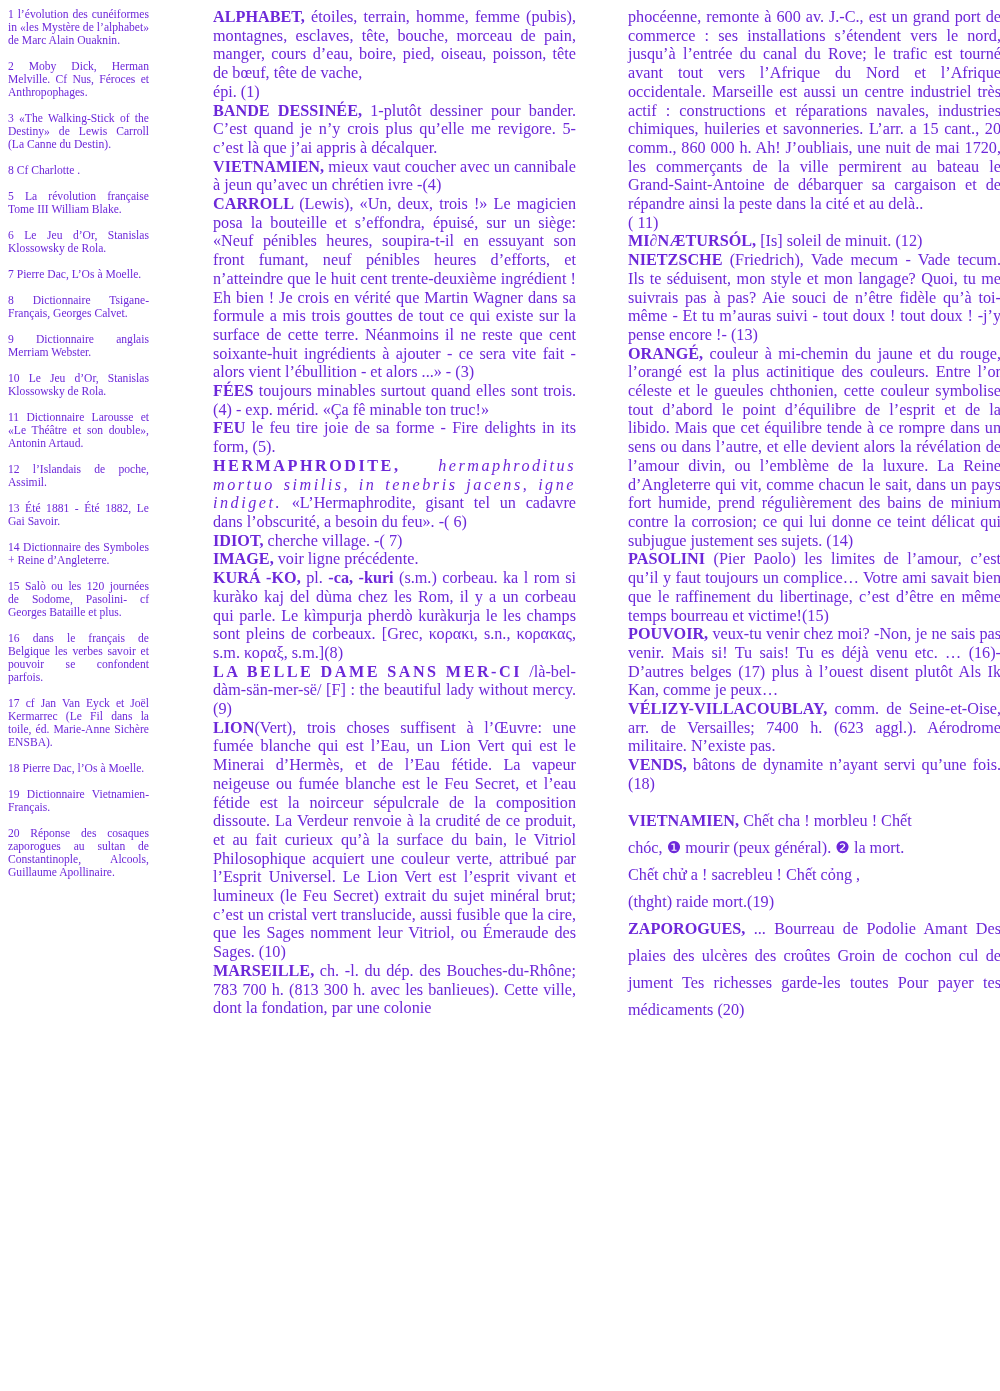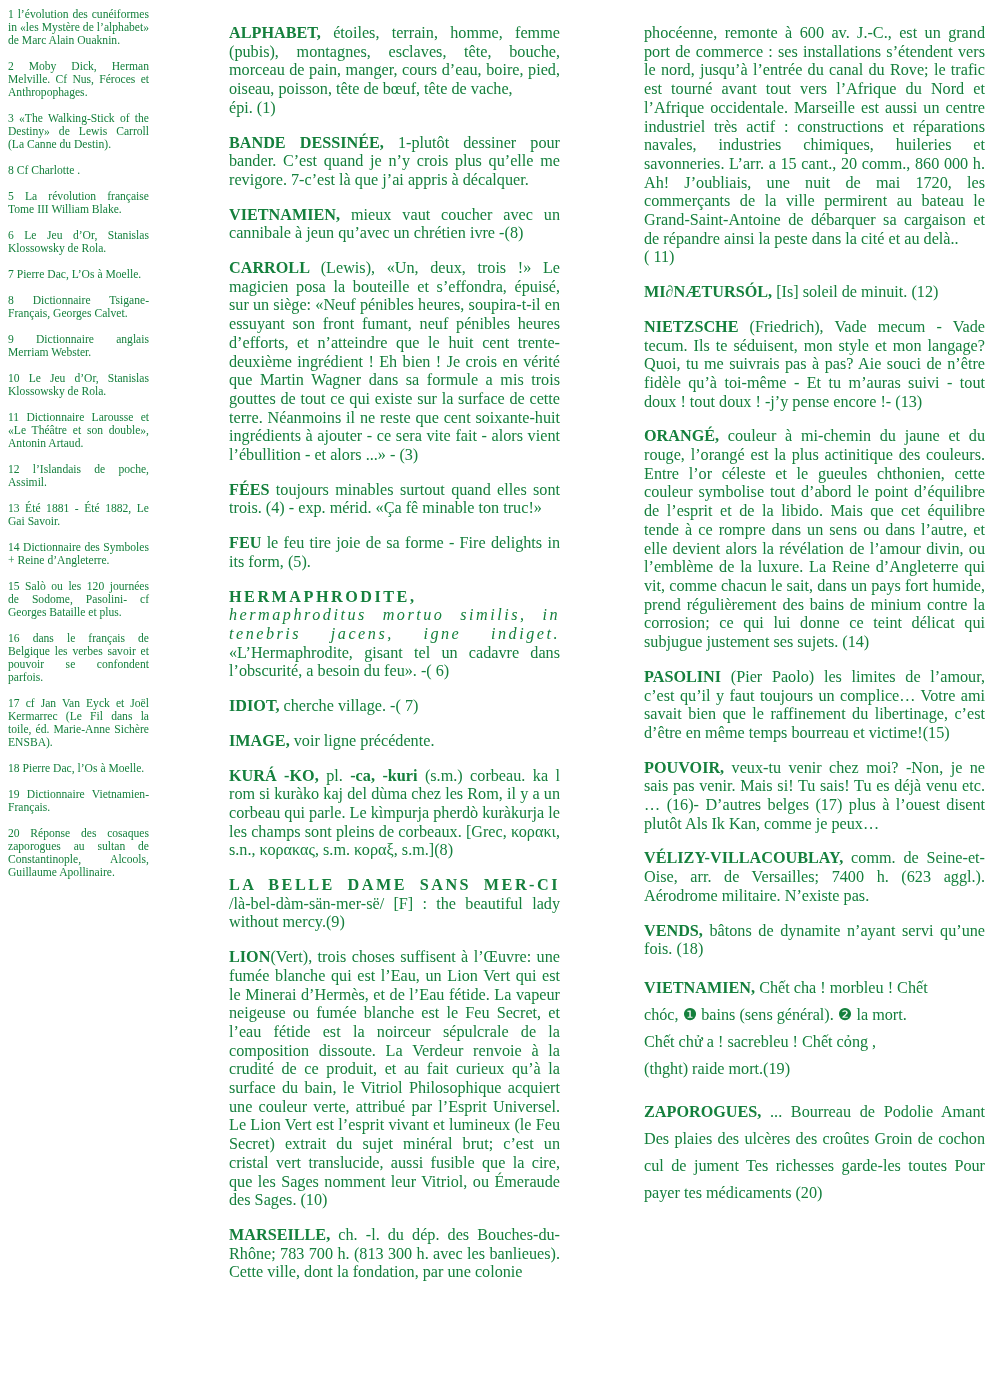--- a/index.html
+++ b/index.html
@@ -1,38 +1,38 @@
 <!DOCTYPE html>
 <html><head>
 <meta charset="utf-8">
 <style>
   html,body { margin:0; padding:0; background:#ffffff; }
   .page {
     position:relative;
     width:1000px; height:1391px;
     background:#ffffff;
-    color:#15803d;
+    color:#6d28d9;
     font-family:"Liberation Serif","DejaVu Serif",serif;
     overflow:hidden;
   }
   .col { position:absolute; top:8px; text-align:justify; }
   .col-notes {
     left:8px; width:141px;
     font-size:11.6px; line-height:13px;
   }
   .note { margin:0 0 13px 0; }
   .col-mid {
     left:213px; width:363px;
     font-size:16.2px; line-height:18.7px;
   }
   .col-right {
     left:628px; width:373px;
     font-size:16.2px; line-height:18.7px;
   }
-  .entry { margin:16px; }
+  .entry { margin:0; }
   .seg-n  { }
   .seg-b  { font-weight:bold; }
   .seg-i  { }
   .seg-bsp { font-weight:bold; letter-spacing:2.5px; }
   .seg-isp { font-style:italic; letter-spacing:2.5px; }
   .seg-skull {
     font-family:"DejaVu Sans",sans-serif;
     font-size:33px;
     line-height:0;
     vertical-align:-1px;
@@ -63,38 +63,38 @@
       <p class="note">14 Dictionnaire des Symboles + Reine d’Angleterre.</p>
       <p class="note">15 Salò ou les 120 journées de Sodome, Pasolini- cf Georges Bataille et plus.</p>
       <p class="note">16 dans le français de Belgique les verbes savoir et pouvoir se confondent parfois.</p>
       <p class="note">17 cf Jan Van Eyck et Joël Kermarrec (Le Fil dans la toile, éd. Marie-Anne Sichère ENSBA).</p>
       <p class="note">18 Pierre Dac, l’Os à Moelle.</p>
       <p class="note">19 Dictionnaire Vietnamien-Français.</p>
       <p class="note">20 Réponse des cosaques zaporogues au sultan de Constantinople, Alcools, Guillaume Apollinaire.</p>
     </div>
   <div class="col col-mid">
       <p class="entry"><span class="seg-b">ALPHABET, </span><span class="seg-n">étoiles, terrain, homme, femme (pubis), montagnes, esclaves, tête, bouche, morceau de pain, manger, cours d’eau, boire, pied, oiseau, poisson, tête de bœuf, tête de vache,</span><br><span class="seg-n">épi. (1)</span></p>
-      <p class="entry"><span class="seg-b">BANDE DESSINÉE, </span><span class="seg-n">1-plutôt dessiner pour bander. C’est quand je n’y crois plus qu’elle me revigore. 7-c’est là que j’ai appris à décalquer.</span></p>
-      <p class="entry"><span class="seg-b">VIETNAMIEN, </span><span class="seg-n">mieux vaut coucher avec un cannibale à jeun qu’avec un chrétien ivre -(8)</span></p>
+      <p class="entry"><span class="seg-b">BANDE DESSINÉE, </span><span class="seg-n">1-plutôt dessiner pour bander. C’est quand je n’y crois plus qu’elle me revigore. 5-c’est là que j’ai appris à décalquer.</span></p>
+      <p class="entry"><span class="seg-b">VIETNAMIEN, </span><span class="seg-n">mieux vaut coucher avec un cannibale à jeun qu’avec un chrétien ivre -(4)</span></p>
       <p class="entry"><span class="seg-b">CARROLL </span><span class="seg-n">(Lewis), «Un, deux, trois !» Le magicien posa la bouteille et s’effondra, épuisé, sur un siège: «Neuf pénibles heures, soupira-t-il en essuyant son front fumant, neuf pénibles heures d’efforts, et n’atteindre que le huit cent trente-deuxième ingrédient ! Eh bien ! Je crois en vérité que Martin Wagner dans sa formule a mis trois gouttes de tout ce qui existe sur la surface de cette terre. Néanmoins il ne reste que cent soixante-huit ingrédients à ajouter - ce sera vite fait - alors vient l’ébullition - et alors ...» - (3)</span></p>
       <p class="entry"><span class="seg-b">FÉES </span><span class="seg-n">toujours minables surtout quand elles sont trois. (4) - exp. mérid. </span><span class="seg-i">«Ça fê minable ton truc!»</span></p>
       <p class="entry"><span class="seg-b">FEU </span><span class="seg-n">le feu tire joie de sa forme - </span><span class="seg-i">Fire delights in its form,</span><span class="seg-n"> (5).</span></p>
       <p class="entry"><span class="seg-bsp">HERMAPHRODITE, </span><span class="seg-isp">hermaphroditus mortuo similis, in tenebris jacens, igne indiget.</span><span class="seg-n"> «L’Hermaphrodite, gisant tel un cadavre dans l’obscurité, a besoin du feu». -( 6)</span></p>
       <p class="entry"><span class="seg-b">IDIOT, </span><span class="seg-n">cherche village.  -( 7)</span></p>
       <p class="entry"><span class="seg-b">IMAGE, </span><span class="seg-n">voir ligne précédente.</span></p>
       <p class="entry"><span class="seg-b">KURÁ -KO, </span><span class="seg-n">pl. </span><span class="seg-b">-ca, -kuri </span><span class="seg-n">(s.m.) corbeau. </span><span class="seg-i">ka l rom si kuràko kaj del dùma </span><span class="seg-n">chez les Rom, il y a un corbeau qui parle. </span><span class="seg-i">Le kìmpurja pherdò kuràkurja le </span><span class="seg-n">les champs sont pleins de corbeaux. [Grec, κορακι, s.n., κορακας, s.m. κοραξ, s.m.](8)</span></p>
       <p class="entry"><span class="seg-bsp">LA BELLE DAME SANS MER-CI </span><span class="seg-n">/là-bel-dàm-sän-mer-së/  [F]  : the beautiful lady without mercy.(9)</span></p>
       <p class="entry"><span class="seg-b">LION</span><span class="seg-n">(Vert), trois choses suffisent à l’Œuvre: une fumée blanche qui est l’Eau, un Lion Vert qui est le Minerai d’Hermès, et de l’Eau fétide. La vapeur neigeuse ou fumée blanche est le Feu Secret, et l’eau fétide est la noirceur sépulcrale de la composition dissoute. La Verdeur renvoie à la crudité de ce produit, et au fait curieux qu’à la surface du bain, le Vitriol Philosophique acquiert une couleur verte, attribué par l’Esprit Universel. Le Lion Vert est l’esprit vivant et lumineux (le Feu Secret) extrait du sujet minéral brut; c’est un cristal vert translucide, aussi fusible que la cire, que les Sages nomment leur Vitriol, ou Émeraude des Sages. (10)</span></p>
       <p class="entry"><span class="seg-b">MARSEILLE, </span><span class="seg-n">ch. -l. du dép. des Bouches-du-Rhône; 783 700 h. (813 300 h. avec les banlieues). Cette ville, dont la fondation, par une colonie</span></p>
     </div>
   <div class="col col-right">
       <p class="entry"><span class="seg-n">phocéenne, remonte à 600 av. J.-C., est un grand port de commerce : ses installations s’étendent vers le nord, jusqu’à l’entrée du canal du Rove; le trafic est tourné avant tout vers l’Afrique du Nord et l’Afrique occidentale. Marseille est aussi un centre industriel très actif : constructions et réparations navales, industries chimiques, huileries et savonneries. L’arr. a 15 cant., 20 comm., 860 000 h. Ah! J’oubliais, une nuit  de mai 1720, les commerçants de la ville permirent  au bateau le Grand-Saint-Antoine de débarquer sa cargaison et de répandre ainsi la peste dans la cité et au delà..</span><br><span class="seg-n">( 11)</span></p>
       <p class="entry"><span class="seg-b">MI∂NÆTURSÓL, </span><span class="seg-n">[Is] soleil de minuit. (12)</span></p>
       <p class="entry"><span class="seg-b">NIETZSCHE </span><span class="seg-n">(Friedrich), </span><span class="seg-i">Vade mecum - Vade tecum.</span><span class="seg-n"> Ils te séduisent, mon style et mon langage? Quoi, tu me suivrais pas à pas? Aie souci de n’être fidèle qu’à toi-même - Et tu m’auras suivi - tout doux ! tout doux ! </span><span class="seg-i">-j’y pense encore !-</span><span class="seg-n"> (13)</span></p>
       <p class="entry"><span class="seg-b">ORANGÉ, </span><span class="seg-n">couleur à mi-chemin du jaune et du rouge, l’orangé est la plus actinitique des couleurs. Entre l’or céleste et le gueules chthonien, cette couleur symbolise tout d’abord le point d’équilibre de l’esprit et de la libido. Mais que cet équilibre tende à ce rompre dans un sens ou dans l’autre, et elle devient alors la révélation de l’amour divin, ou l’emblème de la luxure. La Reine d’Angleterre qui vit, comme chacun le sait, dans un pays fort humide, prend régulièrement des bains de minium contre la corrosion; ce qui lui donne ce teint délicat qui subjugue justement ses sujets. (14)</span></p>
       <p class="entry"><span class="seg-b">PASOLINI </span><span class="seg-n">(Pier Paolo) les limites de l’amour, c’est qu’il y faut toujours un complice… Votre ami savait bien que le raffinement du libertinage, c’est d’être en même temps bourreau et victime!(15)</span></p>
       <p class="entry"><span class="seg-b">POUVOIR, </span><span class="seg-n">veux-tu venir chez moi? -Non, je ne sais pas venir. Mais si! Tu sais! Tu es déjà venu etc. … (16)- D’autres belges (17) plus à l’ouest disent plutôt </span><span class="seg-i">Als Ik Kan</span><span class="seg-n">, comme je peux…</span></p>
       <p class="entry"><span class="seg-b">VÉLIZY-VILLACOUBLAY, </span><span class="seg-n">comm. de Seine-et-Oise, arr. de Versailles; 7400 h. (623 aggl.). Aérodrome militaire. N’existe pas.</span></p>
       <p class="entry"><span class="seg-b">VENDS, </span><span class="seg-n">bâtons de dynamite n’ayant servi qu’une fois. (18)</span></p>
-      <p class="entry loose gap-top"><span class="seg-b">VIETNAMIEN, </span><span class="seg-n">Chết cha ! morbleu ! Chết</span><br><span class="seg-n">chóc, ❶  bains (sens général). ❷ la mort.</span><br><span class="seg-n">Chết chử a ! sacrebleu !  Chết cỏng ,</span><br><span class="seg-n">(thght) raide mort.(19)</span></p>
+      <p class="entry loose gap-top"><span class="seg-b">VIETNAMIEN, </span><span class="seg-n">Chết cha ! morbleu ! Chết</span><br><span class="seg-n">chóc, ❶  mourir (peux général). ❷ la mort.</span><br><span class="seg-n">Chết chử a ! sacrebleu !  Chết cỏng ,</span><br><span class="seg-n">(thght) raide mort.(19)</span></p>
       <p class="entry loose"><span class="seg-b">ZAPOROGUES, </span><span class="seg-n">...   Bourreau de Podolie Amant Des plaies des ulcères des croûtes Groin de cochon cul de jument Tes richesses garde-les toutes Pour payer tes médicaments (20)</span></p>
     </div>
 </div>
 
 </body></html>

